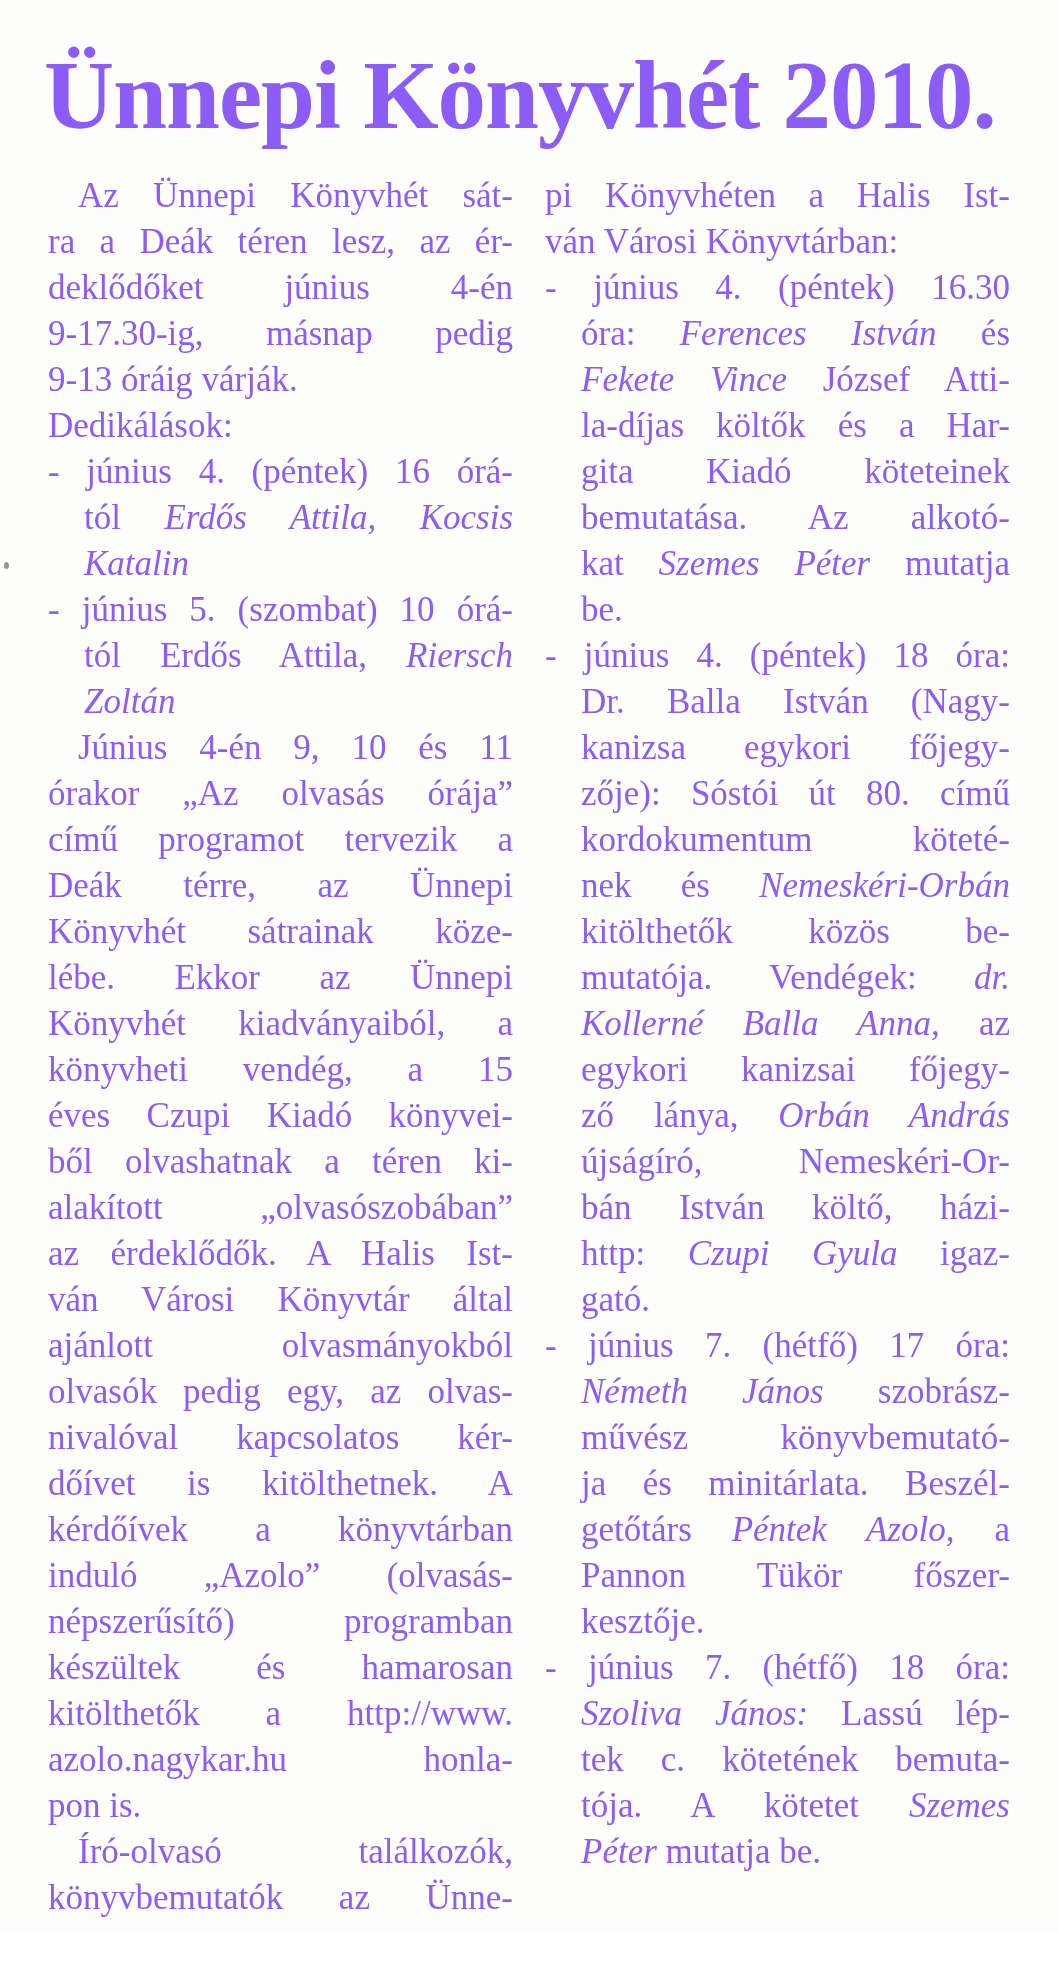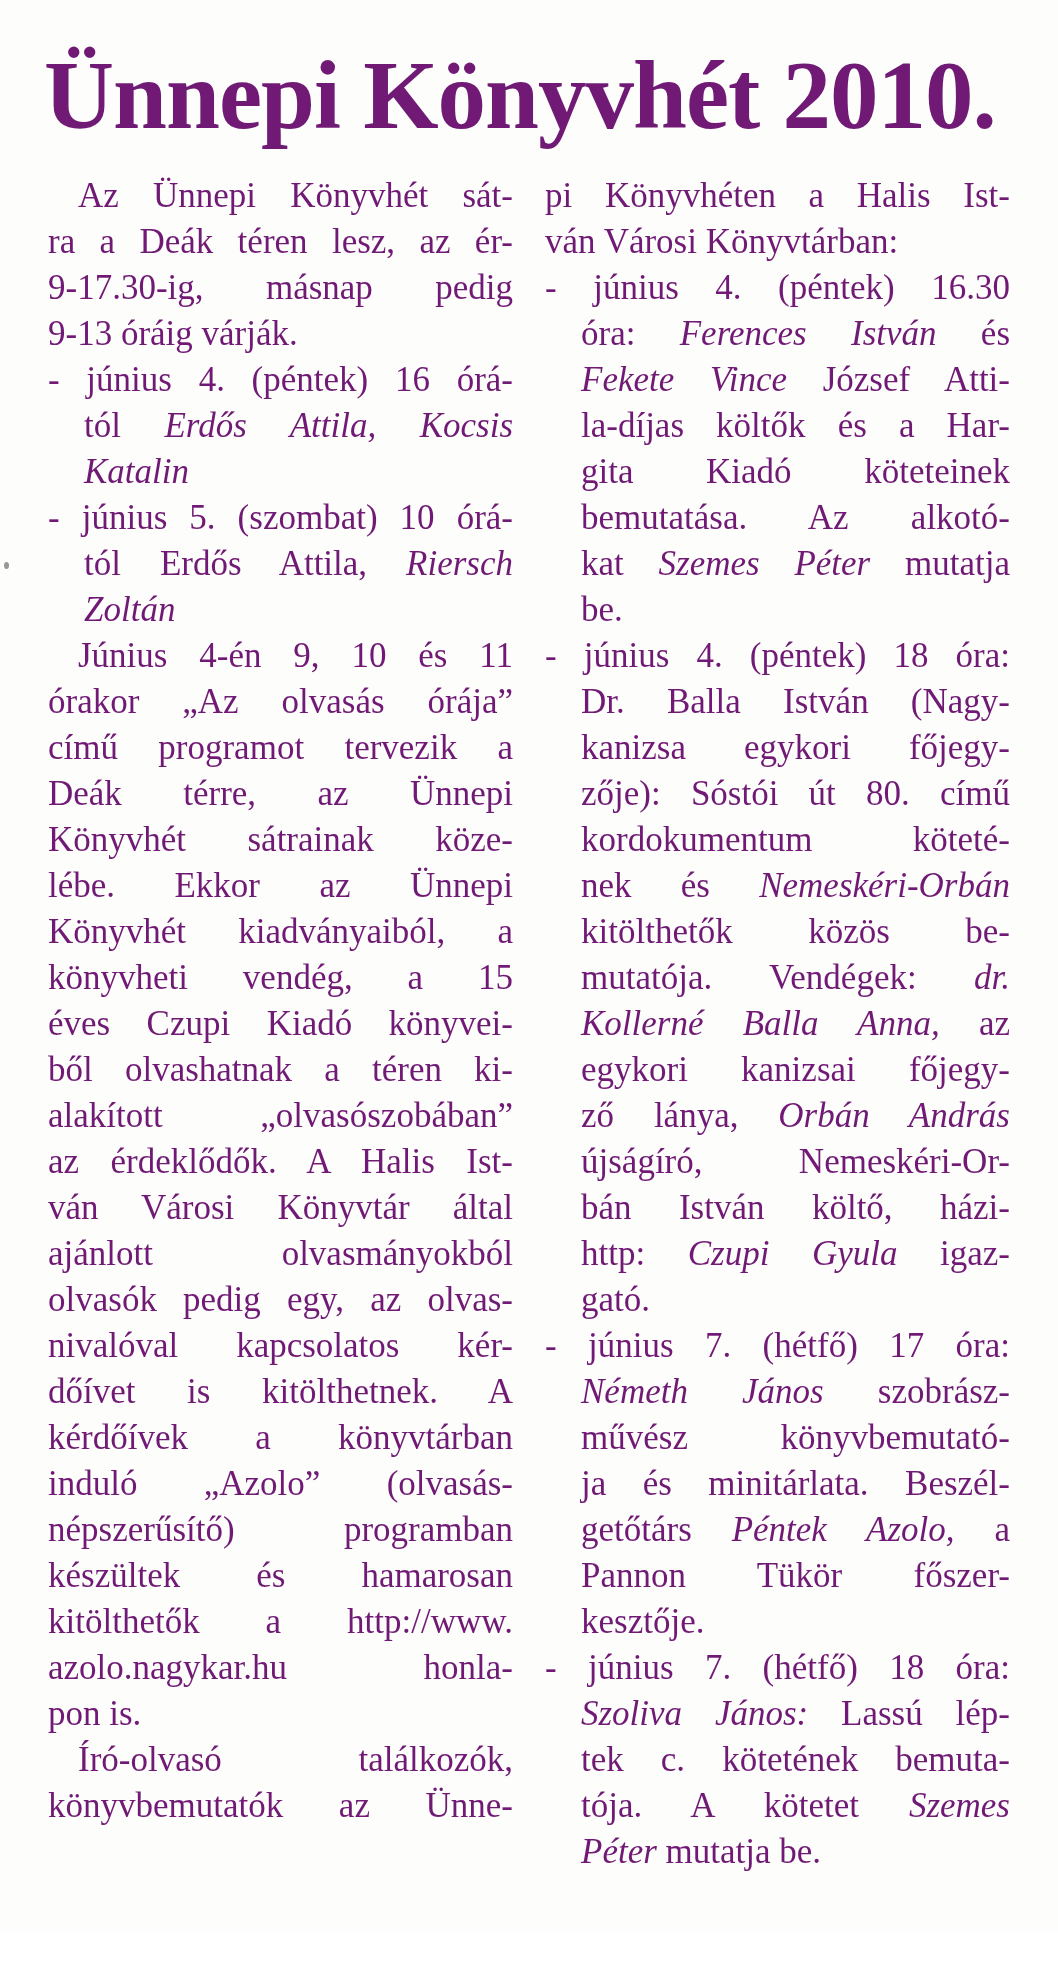--- a/index.html
+++ b/index.html
@@ -5,21 +5,21 @@
   html, body {
     margin: 0;
     padding: 0;
     background: #ffffff;
   }
   .page {
     position: relative;
     width: 1058px;
     height: 1931px;
     background: #fdfdfc;
-    color: #701a75;
+    color: #8b5cf6;
     font-family: "Liberation Serif", "DejaVu Serif", serif;
     overflow: hidden;
     box-sizing: border-box;
   }
   .title {
     margin: 42px 0 0 44px;
     font-size: 97px;
     line-height: 1.12;
     font-weight: 700;
     letter-spacing: -1px;
@@ -65,22 +65,24 @@
 </head>
 <body>
 
 <div class="page">
   <div class="speck"></div>
   <h1 class="title">Ünnepi Könyvhét 2010.</h1>
   <div class="cols">
     <div class="col">
         <div class="line just para"><span>Az Ünnepi Könyvhét sát-</span></div>
         <div class="line just"><span>ra a Deák téren lesz, az ér-</span></div>
+        <div class="line just"><span>deklődőket június 4-én</span></div>
         <div class="line just"><span>9-17.30-ig, másnap pedig</span></div>
         <div class="line"><span>9-13 óráig várják.</span></div>
+        <div class="line"><span>Dedikálások:</span></div>
         <div class="line just"><span>- június 4. (péntek) 16 órá-</span></div>
         <div class="line just hang"><span>tól </span><span class="it">Erdős Attila, Kocsis</span></div>
         <div class="line hang"><span class="it">Katalin</span></div>
         <div class="line just"><span>- június 5. (szombat) 10 órá-</span></div>
         <div class="line just hang"><span>tól Erdős Attila, </span><span class="it">Riersch</span></div>
         <div class="line hang"><span class="it">Zoltán</span></div>
         <div class="line just para"><span>Június 4-én 9, 10 és 11</span></div>
         <div class="line just"><span>órakor „Az olvasás órája”</span></div>
         <div class="line just"><span>című programot tervezik a</span></div>
         <div class="line just"><span>Deák térre, az Ünnepi</span></div>

